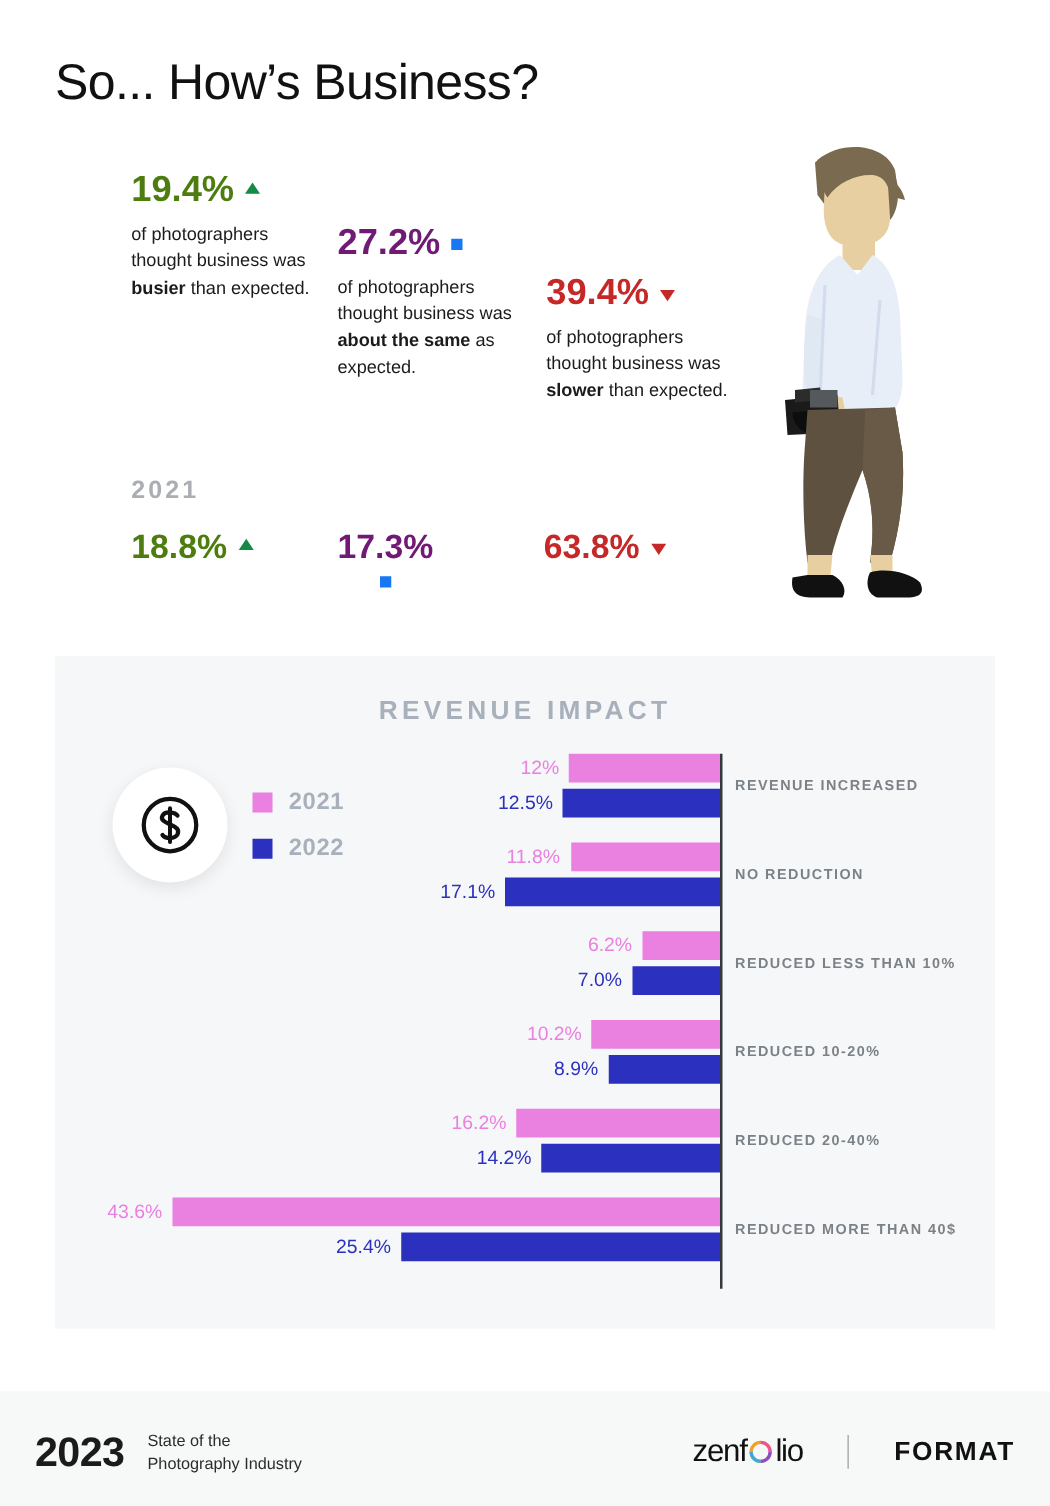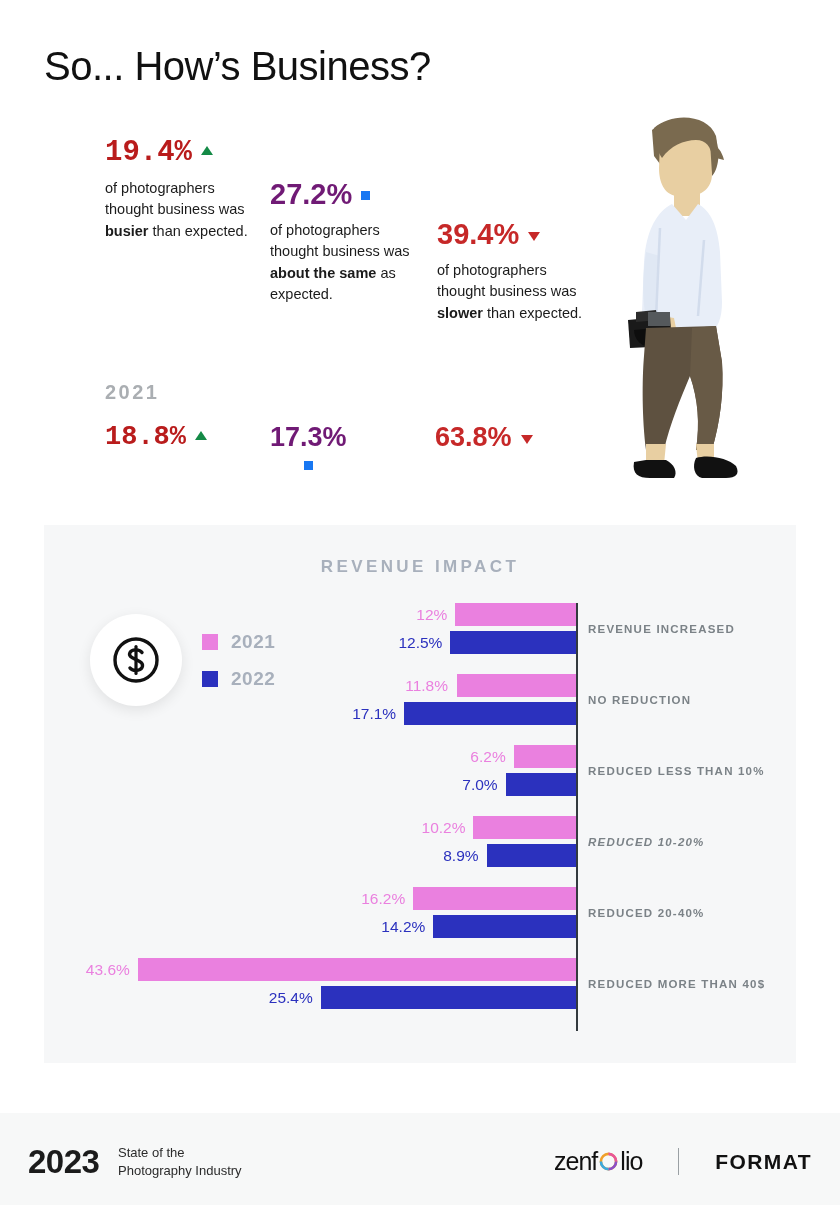--- a/index.html
+++ b/index.html
@@ -24,21 +24,21 @@
     font-size: 29px; font-weight: 700; line-height: 1;
     display: flex; align-items: center; gap: 9px;
     white-space: nowrap;
   }
   .stat .desc {
     margin-top: 11px;
     font-size: 14.5px; line-height: 1.48; color: #1b1b1b;
     font-weight: 400;
   }
   .stat .desc b { font-weight: 700; }
-  .green { color: #b91c1c; font-family: Liberation Mono, monospace; }
+  .green { color: #4d7c0f; }
   .blue  { color: #701a75; }
   .red   { color: #C62828; }
 
   .tri-up {
     width: 0; height: 0;
     border-left: 6px solid transparent;
     border-right: 6px solid transparent;
     border-bottom: 9px solid #148A46;
     display: inline-block; position: relative; top: -2px;
   }
@@ -78,21 +78,21 @@
 
   
   .panel {
     position: absolute; left: 44px; top: 525px;
     width: 752px; height: 538px;
     background: #f6f7f8;
   }
   .panel-title {
     position: absolute; left: 0; right: 0; top: 32px;
     text-align: center;
-    font-size: 17px; font-weight: 700; color: #a8b0bc;
+    font-size: 21px; font-weight: 700; color: #a8b0bc;
     letter-spacing: 3.4px;
   }
 
   .coin {
     position: absolute; left: 46px; top: 89px;
     width: 92px; height: 92px; border-radius: 50%;
     background: #ffffff;
     box-shadow: 0 4px 14px rgba(0,0,0,0.09);
     display: flex; align-items: center; justify-content: center;
   }
@@ -301,21 +301,21 @@
           <div class="vlabel vl-2021" style="top: 0px; left: 407.69px; width: 54px; justify-content: flex-end;">6.2%</div>
           <div class="bar bar-2022" style="width: 70.35px; left: 461.65px; right: auto; top: 28px;"></div>
           <div class="vlabel vl-2022" style="top: 28px; left: 399.65px; width: 54px; justify-content: flex-end;">7.0%</div>
           <div class="cat" style="top: 19.5px;">REDUCED LESS THAN 10%</div>
         </div>
         <div class="grp" style="left: 0px; top: 291px;">
           <div class="bar bar-2021" style="width: 102.51px; left: 429.49px; right: auto; top: 0px;"></div>
           <div class="vlabel vl-2021" style="top: 0px; left: 367.49px; width: 54px; justify-content: flex-end;">10.2%</div>
           <div class="bar bar-2022" style="width: 89.445px; left: 442.555px; right: auto; top: 28px;"></div>
           <div class="vlabel vl-2022" style="top: 28px; left: 380.555px; width: 54px; justify-content: flex-end;">8.9%</div>
-          <div class="cat" style="top: 19.5px; font-style: italic;">REDUCED 10-20%</div>
+          <div class="cat" style="top: 19.5px;">REDUCED 10-20%</div>
         </div>
         <div class="grp" style="left: 0px; top: 362px;">
           <div class="bar bar-2021" style="width: 162.81px; left: 369.19px; right: auto; top: 0px;"></div>
           <div class="vlabel vl-2021" style="top: 0px; left: 307.19px; width: 54px; justify-content: flex-end;">16.2%</div>
           <div class="bar bar-2022" style="width: 142.71px; left: 389.29px; right: auto; top: 28px;"></div>
           <div class="vlabel vl-2022" style="top: 28px; left: 327.29px; width: 54px; justify-content: flex-end;">14.2%</div>
           <div class="cat" style="top: 19.5px;">REDUCED 20-40%</div>
         </div>
         <div class="grp" style="left: 0px; top: 433px;">
           <div class="bar bar-2021" style="width: 438.18px; left: 93.82px; right: auto; top: 0px;"></div>

